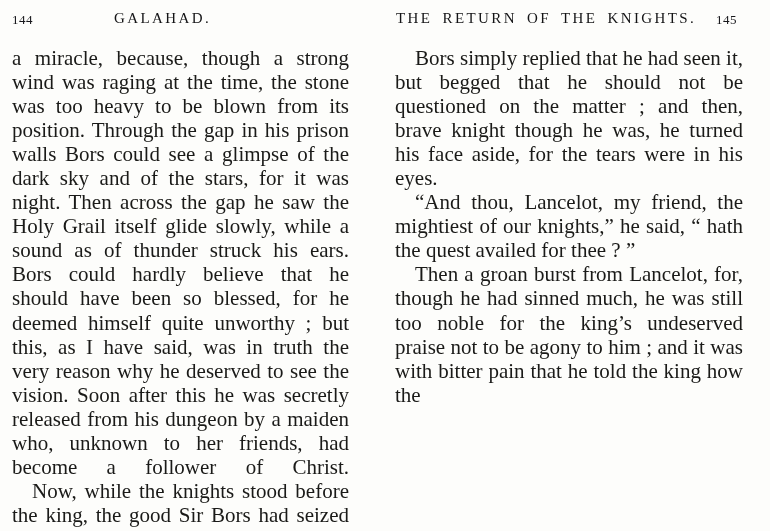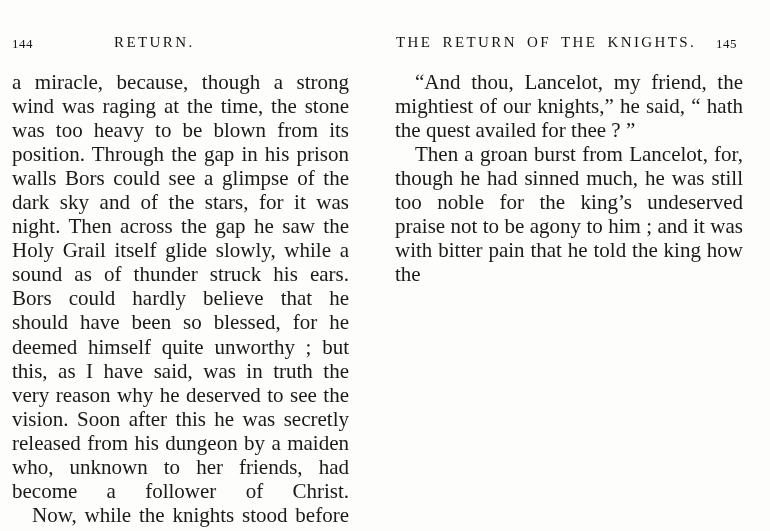--- a/index.html
+++ b/index.html
@@ -19,21 +19,20 @@
     position: absolute;
     inset: 0;
     display: flex;
     flex-direction: row;
   }
   .page {
     position: relative;
     width: 385px;
     height: 420px;
     box-sizing: border-box;
-    margin-top: 24px;
   }
   .page-left  { padding: 0 22px 0 12px; }
   .page-right { padding: 0 13px 0 10px; }
 
   .running-head {
     position: relative;
     height: 38px;
     display: flex;
     align-items: center;
     white-space: nowrap;
@@ -108,32 +107,33 @@
   }
 </style>
 </head>
 <body>
 
 <div class="page-spread">
 
   <div class="page page-left">
     <div class="running-head">
       <span class="folio">144</span>
-      <span class="head-title">RETURN.</span>
+      <span class="head-title">GALAHAD.</span>
     </div>
     <div class="column">
       <p class="para runs-on">a miracle, because, though a strong wind was raging at the time, the stone was too heavy to be blown from its position.  Through the gap in his prison walls Bors could see a glimpse of the dark sky and of the stars, for it was night.  Then across the gap he saw the Holy Grail itself glide slowly, while a sound as of thunder struck his ears.  Bors could hardly believe that he should have been so blessed, for he deemed himself quite unworthy ; but this, as I have said, was in truth the very reason why he deserved to see the vision.  Soon after this he was secretly released from his dungeon by a maiden who, unknown to her friends, had become a follower of Christ.</p>
       <p class="para indent runs-on">Now, while the knights stood before the king, the good Sir Bors had seized the hand of Lancelot in his and stood somewhat behind him ; for it gave him small pleasure that he had succeeded in his quest, since he knew</p>
     </div>
   </div>
 
   <div class="page page-right">
     <div class="running-head">
       <span class="head-title">THE RETURN OF THE KNIGHTS.</span>
       <span class="folio">145</span>
     </div>
     <div class="column">
+      <p class="para indent">Bors simply replied that he had seen it, but begged that he should not be questioned on the matter ; and then, brave knight though he was, he turned his face aside, for the tears were in his eyes.</p>
       <p class="para indent">“And thou, Lancelot, my friend, the mightiest of our knights,” he said, “ hath the quest availed for thee ? ”</p>
       <p class="para indent runs-on">Then a groan burst from Lancelot, for, though he had sinned much, he was still too noble for the king’s undeserved praise not to be agony to him ; and it was with bitter pain that he told the king how the</p>
     </div>
   </div>
 
 </div>
 
 </body></html>

